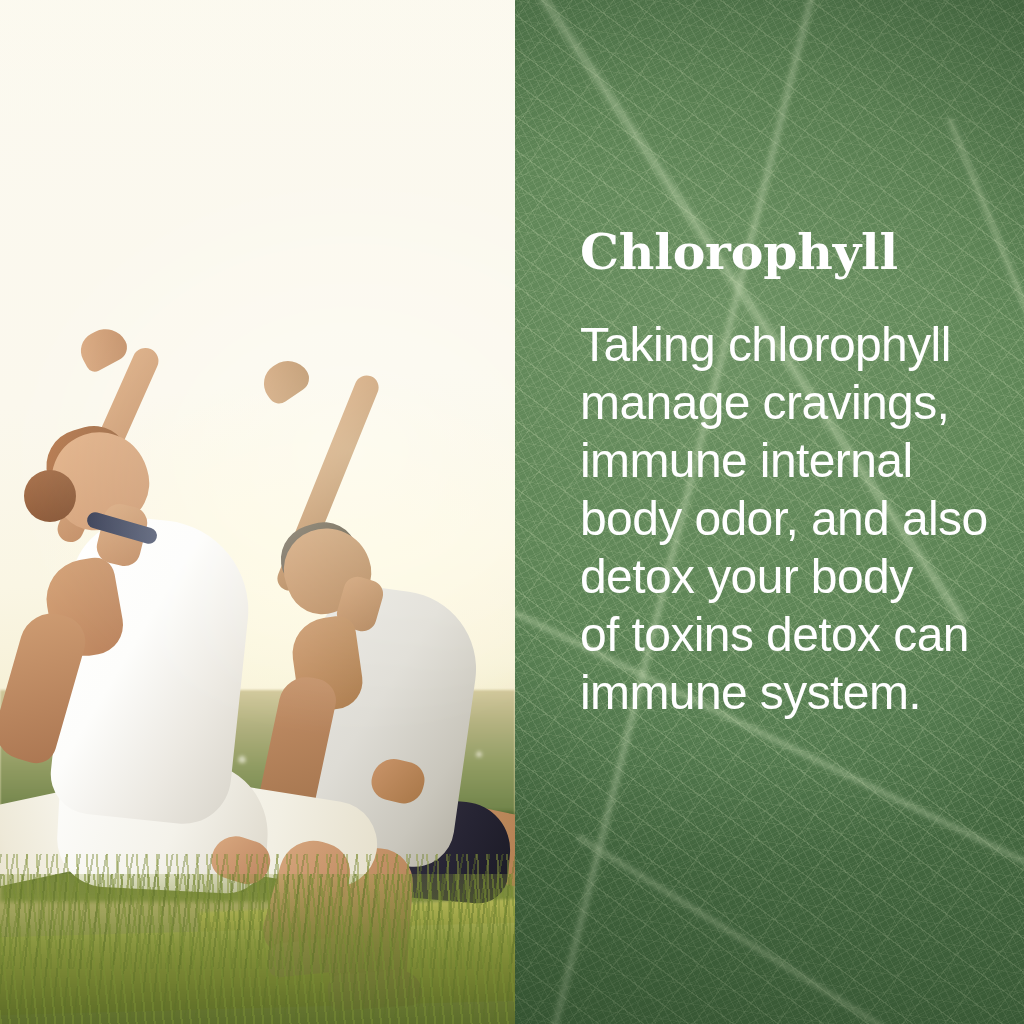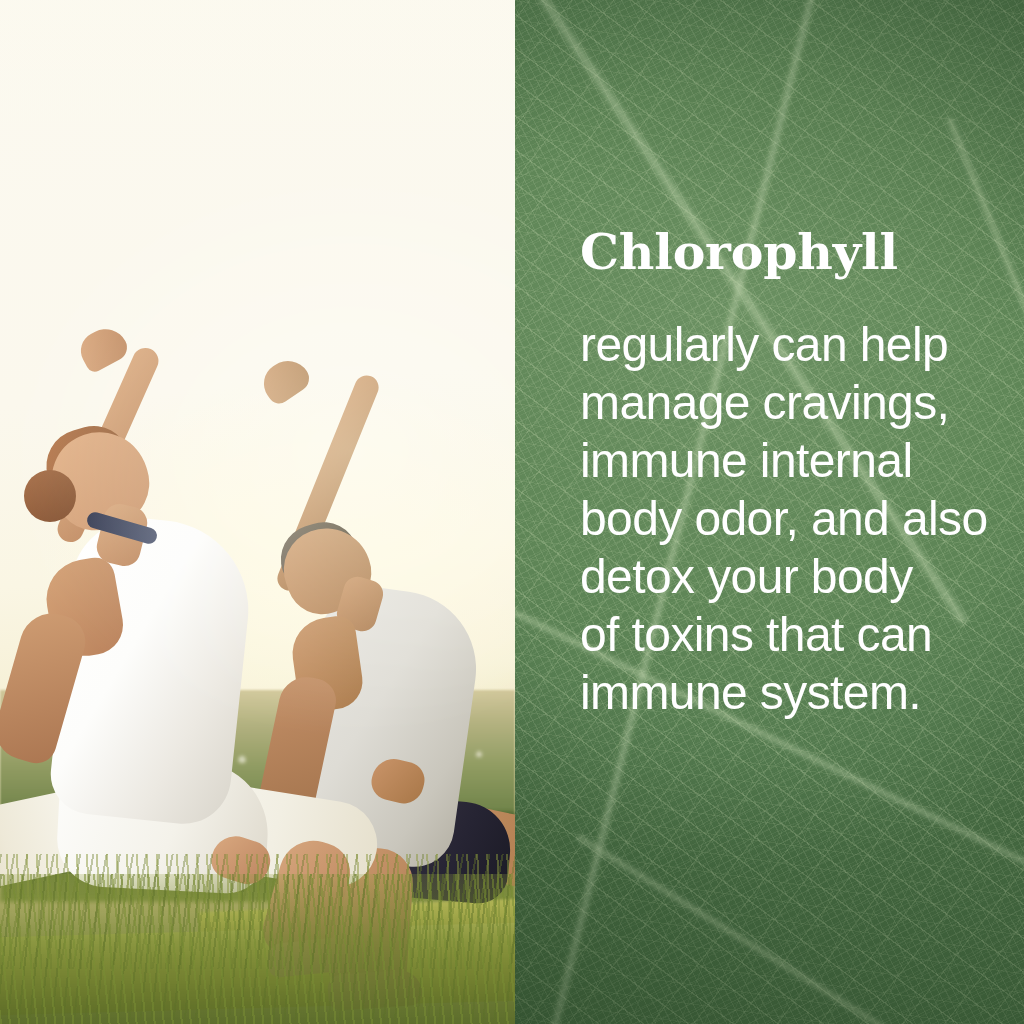--- a/index.html
+++ b/index.html
@@ -241,24 +241,24 @@
     <div class="rib rib1"></div>
     <div class="rib rib2"></div>
     <div class="rib rib3"></div>
     <div class="rib rib4"></div>
     <div class="rib rib5"></div>
     <div class="pvign"></div>
 
     <div class="textwrap">
       <div class="title">Chlorophyll</div>
       <div class="body">
-        <div class="ln">regularly can help</div>
+        <div class="ln">Taking chlorophyll</div>
         <div class="ln">manage cravings,</div>
         <div class="ln">immune internal</div>
         <div class="ln">body odor, and also</div>
         <div class="ln">detox your body</div>
-        <div class="ln">of toxins that can</div>
+        <div class="ln">of toxins detox can</div>
         <div class="ln">immune system.</div>
       </div>
     </div>
   </div>
 
 </div>
 
 </body></html>

